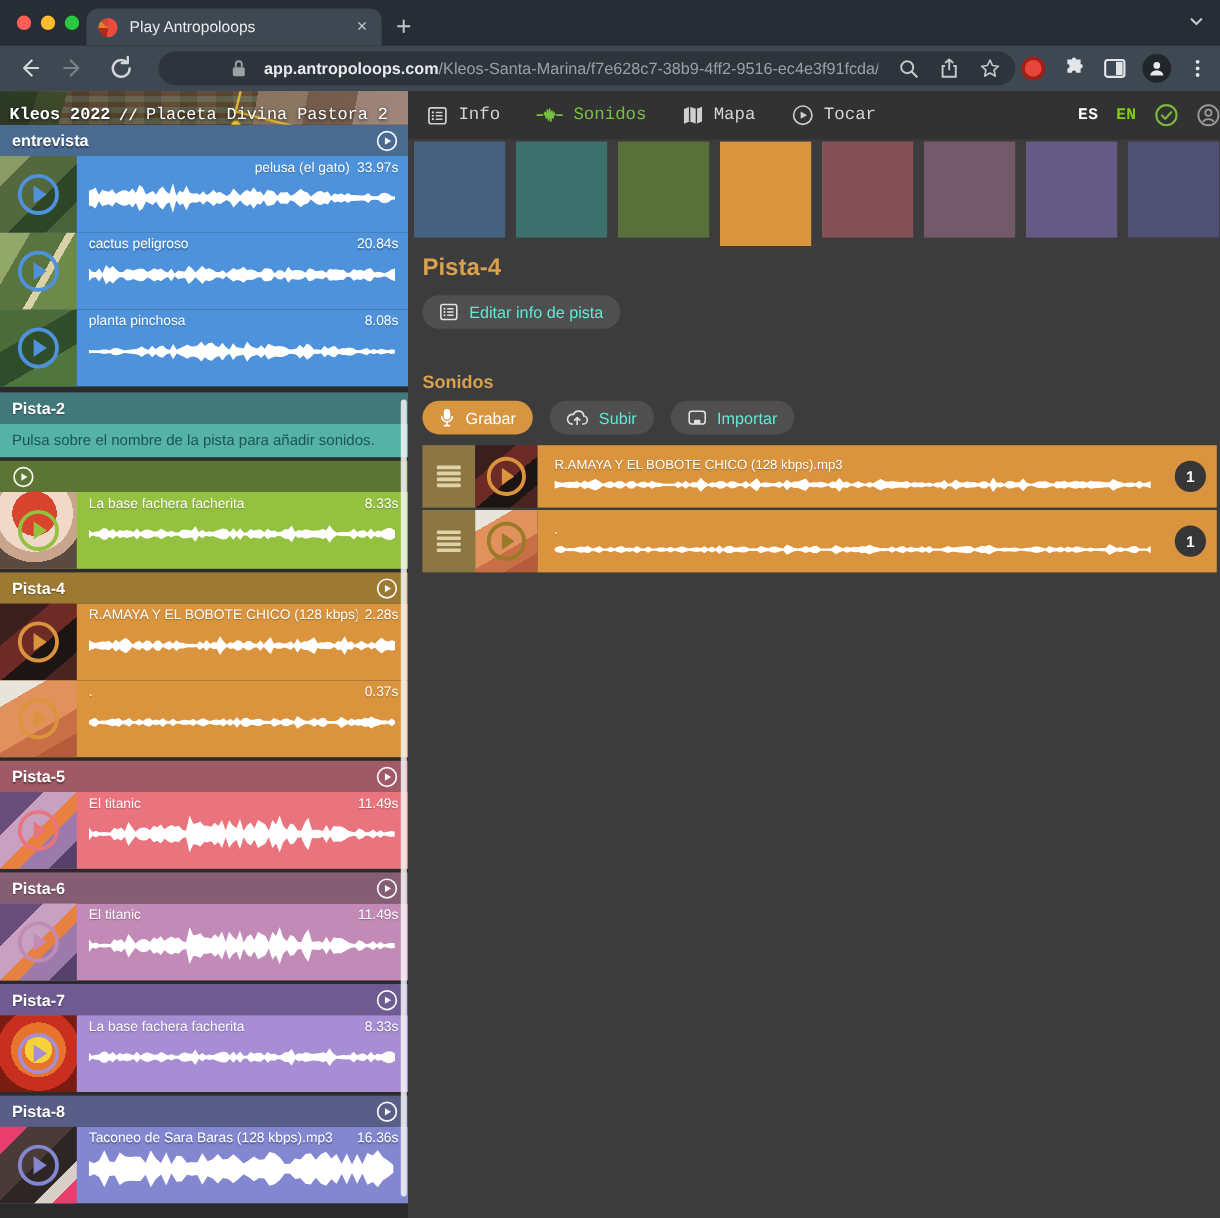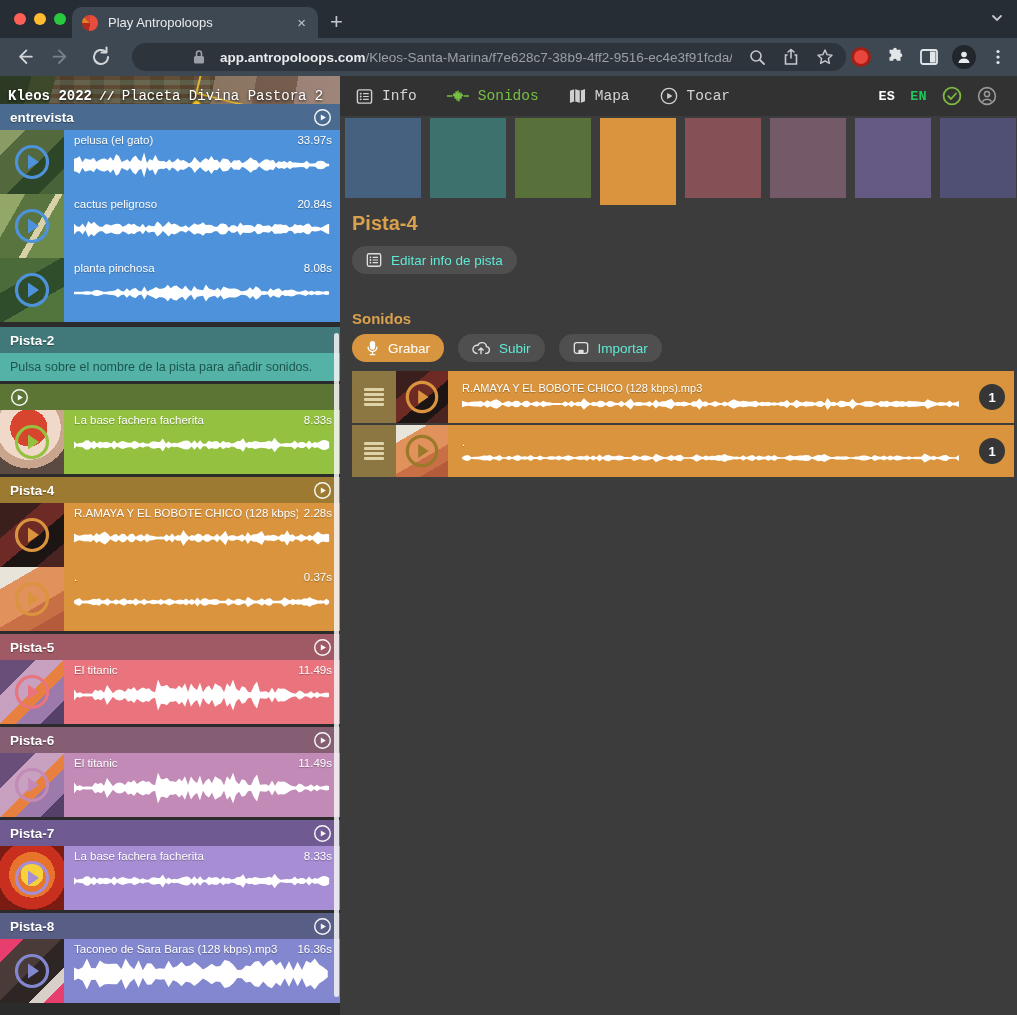--- a/index.html
+++ b/index.html
@@ -47,23 +47,23 @@
   .tracepath { position:absolute; left:198px; top:-6px; width:80px; height:34px;
                border-left:2px solid rgba(244,196,48,.85); border-bottom:2px solid rgba(244,196,48,.85);
                transform:rotate(14deg); }
   .crumbtext { position:absolute; left:8px; top:0; height:40px; display:flex; align-items:center; gap:7px;
                color:#fff; font-size:14px; text-shadow:0 1px 3px rgba(0,0,0,.85); white-space:nowrap; }
   .crumbtext .proj { font-weight:700; }
   .crumbtext .sep { font-weight:700; font-size:13px; opacity:.95; }
   .apptabs { position:absolute; left:356px; top:0; height:40px; display:flex; align-items:center; gap:30px; }
   .apptab { display:flex; align-items:center; gap:9px; color:#d4d4d4; font-size:14.5px; }
   .apptab.active { color:#76c043; }
-  .appbar-right { position:absolute; right:20px; top:0; height:40px; display:flex; align-items:center; gap:15px; }
+  .appbar-right { position:absolute; right:0; top:0; height:40px; display:flex; align-items:center; gap:15px; }
   .lang { font-size:13.5px; font-weight:700; letter-spacing:.3px; }
-  .lang.on { color:#fff; } .lang.off { color:#22c55e; }
+  .lang.on { color:#fff; } .lang.off { color:#84cc16; }
 
   
   .sidebar { position:absolute; left:0; top:104px; width:340px; height:899px; background:#2b2b2b; overflow:hidden; }
   .track { margin-bottom:3px; }
   .track.gap5 { margin-bottom:5px; }
   .thead { height:26px; display:flex; align-items:center; padding:0 8px 0 10px; }
   .tname { flex:1; color:#fff; font-size:13.5px; font-weight:700; text-shadow:0 1px 1px rgba(0,0,0,.4); }
   .playic { display:flex; opacity:.95; }
   .srow { height:64px; display:flex; }
   .thumb { width:64px; height:64px; flex:none; position:relative; }
@@ -279,21 +279,21 @@
     <section class="track gap5">
       <header class="thead" style="background-color: rgb(74, 106, 143);">
         <span class="tname">entrevista</span>
         <span class="playic">
             <svg width="19" height="19" viewBox="0 0 20 20">
               <circle cx="10" cy="10" r="8.2" stroke="#fff" stroke-width="1.5" fill="none"></circle>
               <path d="M8.2 6.8 L13.6 10 L8.2 13.2 Z" fill="#fff"></path>
             </svg>
           </span>
       </header>
-      <div class="srow" style="background-color: rgb(77, 146, 218);">
+      <div class="srow" style="background-color: rgb(77, 146, 218); text-align: right;">
         <div class="thumb th-pelusa">
           <span class="tplay" style="color: rgb(77, 146, 218);">
               <svg width="38" height="38" viewBox="0 0 38 38">
                 <circle cx="19" cy="19" r="15.5" stroke="currentColor" stroke-width="3.2" fill="none"></circle>
                 <path d="M15 11.5 L26 19 L15 26.5 Z" fill="currentColor"></path>
               </svg>
             </span>
         </div>
         <div class="sbody">
           <div class="sline">

